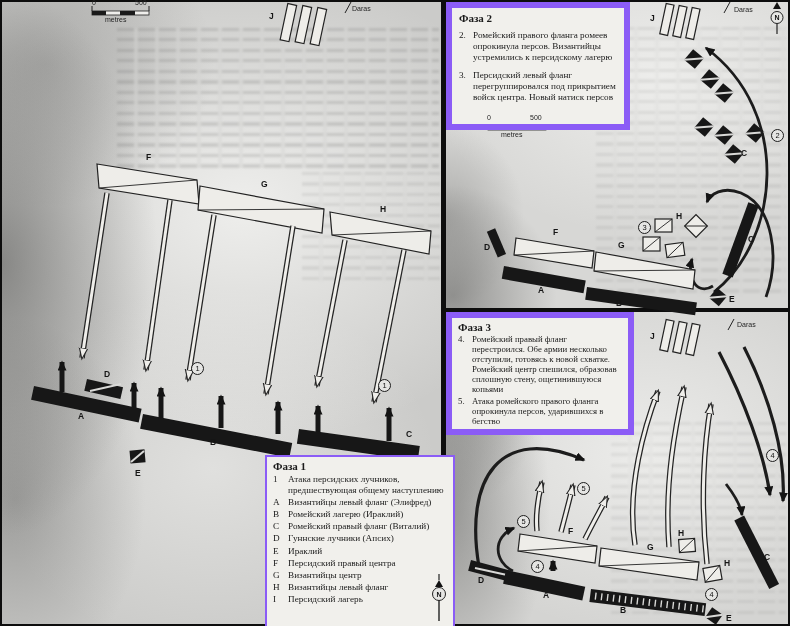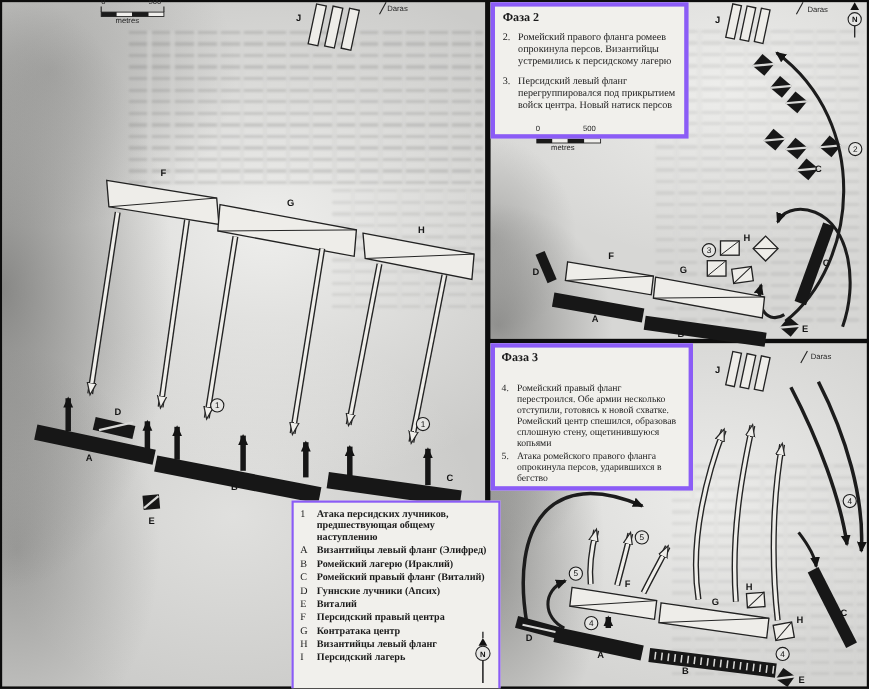--- a/index.html
+++ b/index.html
@@ -26,29 +26,29 @@
   .ghost{position:absolute;filter:blur(1.1px);opacity:.5;pointer-events:none;
       background:
         repeating-linear-gradient(90deg, transparent 0 17px, rgba(212,212,210,.85) 17px 21px),
         repeating-linear-gradient(180deg, rgba(96,96,94,.38) 0 3px, transparent 3px 10.5px);}
   #ov{position:absolute;left:0;top:0;pointer-events:none;}
   .ml{position:absolute;font:bold 8.5px "Liberation Sans",sans-serif;color:#151515;letter-spacing:.2px;}
   .ms{position:absolute;font:7px "Liberation Sans",sans-serif;color:#242424;}
   .cn{position:absolute;width:11px;height:11px;border:1px solid #1c1c1c;border-radius:50%;
       background:#e5e5e3;font:7.5px "Liberation Sans",sans-serif;color:#111;
       text-align:center;line-height:11px;}
-  .tbox{position:absolute;background:#f1f0ec;border:4px solid #8b5cf6;padding:4px 7px;color:#1b1b1b;}
+  .tbox{position:absolute;background:#f1f0ec;border:6px solid #8b5cf6;padding:4px 7px;color:#1b1b1b;}
   .tt{font:bold 11px "Liberation Serif",serif;margin:0 0 3px 0;}
   .pitem{display:flex;margin-top:6px;font:9.2px/1.22 "Liberation Serif",serif;}
   .pnum{width:14px;flex:none;}
   .ptext{flex:1;}
   #legend{left:265px;top:455px;width:174px;height:167px;border-width:2px;padding:3px 6px;}
   .lrow{display:flex;font:9.2px/1.16 "Liberation Serif",serif;margin-top:1.5px;}
   .lkey{width:15px;flex:none;}
-  .ltext{flex:1;font-weight:bold;}
+  .ltext{flex:1;}
   #legend .tt{margin-bottom:2px;}
   .owb{stroke:#242424;stroke-width:5.5;fill:none;}
   .owt{stroke:#efeeea;stroke-width:3;fill:none;marker-end:url(#wh);}
   .ba{stroke:#161616;stroke-width:5;fill:none;marker-end:url(#bh);}
   .ca{stroke:#1c1c1c;stroke-width:2.8;fill:none;marker-end:url(#bh);}
   .cab{stroke:#1c1c1c;stroke-width:3.2;fill:none;marker-end:url(#bh);}
   .pp{fill:#eeede9;stroke:#222;stroke-width:1.2;}
   .ppl{stroke:#222;stroke-width:.9;fill:none;}
   .bb{fill:#171717;}
   .wd{stroke:#d9d9d7;stroke-width:2;}
@@ -305,20 +305,21 @@
   <span class="ml" style="left:380px;top:204px;">H</span>
   <span class="ml" style="left:104px;top:369px;">D</span>
   <span class="ml" style="left:78px;top:411px;">A</span>
   <span class="ml" style="left:210px;top:437px;">B</span>
   <span class="ml" style="left:406px;top:429px;">C</span>
   <span class="ml" style="left:135px;top:468px;">E</span>
   <span class="cn" style="left:191px;top:362px;">1</span>
   <span class="cn" style="left:378px;top:379px;">1</span>
 
   <div id="legend" class="tbox">
+    <div class="tt">Фаза 1</div>
     <div class="lrow">
         <span class="lkey">1</span>
         <span class="ltext">Атака персидских лучников, предшествующая общему наступлению</span>
       </div>
     <div class="lrow">
         <span class="lkey">A</span>
         <span class="ltext">Византийцы левый фланг (Элифред)</span>
       </div>
     <div class="lrow">
         <span class="lkey">B</span>
@@ -327,29 +328,29 @@
     <div class="lrow">
         <span class="lkey">C</span>
         <span class="ltext">Ромейский правый фланг (Виталий)</span>
       </div>
     <div class="lrow">
         <span class="lkey">D</span>
         <span class="ltext">Гуннские лучники (Апсих)</span>
       </div>
     <div class="lrow">
         <span class="lkey">E</span>
-        <span class="ltext">Виталий</span>
+        <span class="ltext">Ираклий</span>
       </div>
     <div class="lrow">
         <span class="lkey">F</span>
         <span class="ltext">Персидский правый центра</span>
       </div>
     <div class="lrow">
         <span class="lkey">G</span>
-        <span class="ltext">Контратака центр</span>
+        <span class="ltext">Византийцы центр</span>
       </div>
     <div class="lrow">
         <span class="lkey">H</span>
         <span class="ltext">Византийцы левый фланг</span>
       </div>
     <div class="lrow">
         <span class="lkey">I</span>
         <span class="ltext">Персидский лагерь</span>
       </div>
     <svg width="18" height="48" style="position:absolute;right:5px;bottom:8px;">
@@ -384,21 +385,21 @@
   <span class="ml" style="left:538px;top:285px;">A</span>
   <span class="ml" style="left:616px;top:298px;">B</span>
   <span class="ml" style="left:748px;top:234px;">C</span>
   <span class="ml" style="left:741px;top:148px;">C</span>
   <span class="ml" style="left:729px;top:294px;">E</span>
   <span class="ml" style="left:676px;top:211px;">H</span>
   <span class="cn" style="left:638px;top:221px;">3</span>
   <span class="cn" style="left:771px;top:129px;">2</span>
 
   <div class="tbox" style="left:446px;top:312px;width:164px;min-height:100px;padding:3px 6px;">
-    <div class="tt" style="margin-bottom:16px;">Фаза 3</div>
+    <div class="tt" style="margin-bottom:1px;">Фаза 3</div>
     <div class="pitem" style="margin-top:1px;font-size:8.8px;line-height:1.14;">
         <span class="pnum">4.</span>
         <span class="ptext">Ромейский правый фланг перестроился. Обе армии несколько отступили, готовясь к новой схватке. Ромейский центр спешился, образовав сплошную стену, ощетинившуюся копьями</span>
       </div>
     <div class="pitem" style="margin-top:2px;font-size:8.8px;line-height:1.14;">
         <span class="pnum">5.</span>
         <span class="ptext">Атака ромейского правого фланга опрокинула персов, ударившихся в бегство</span>
       </div>
   </div>
 

